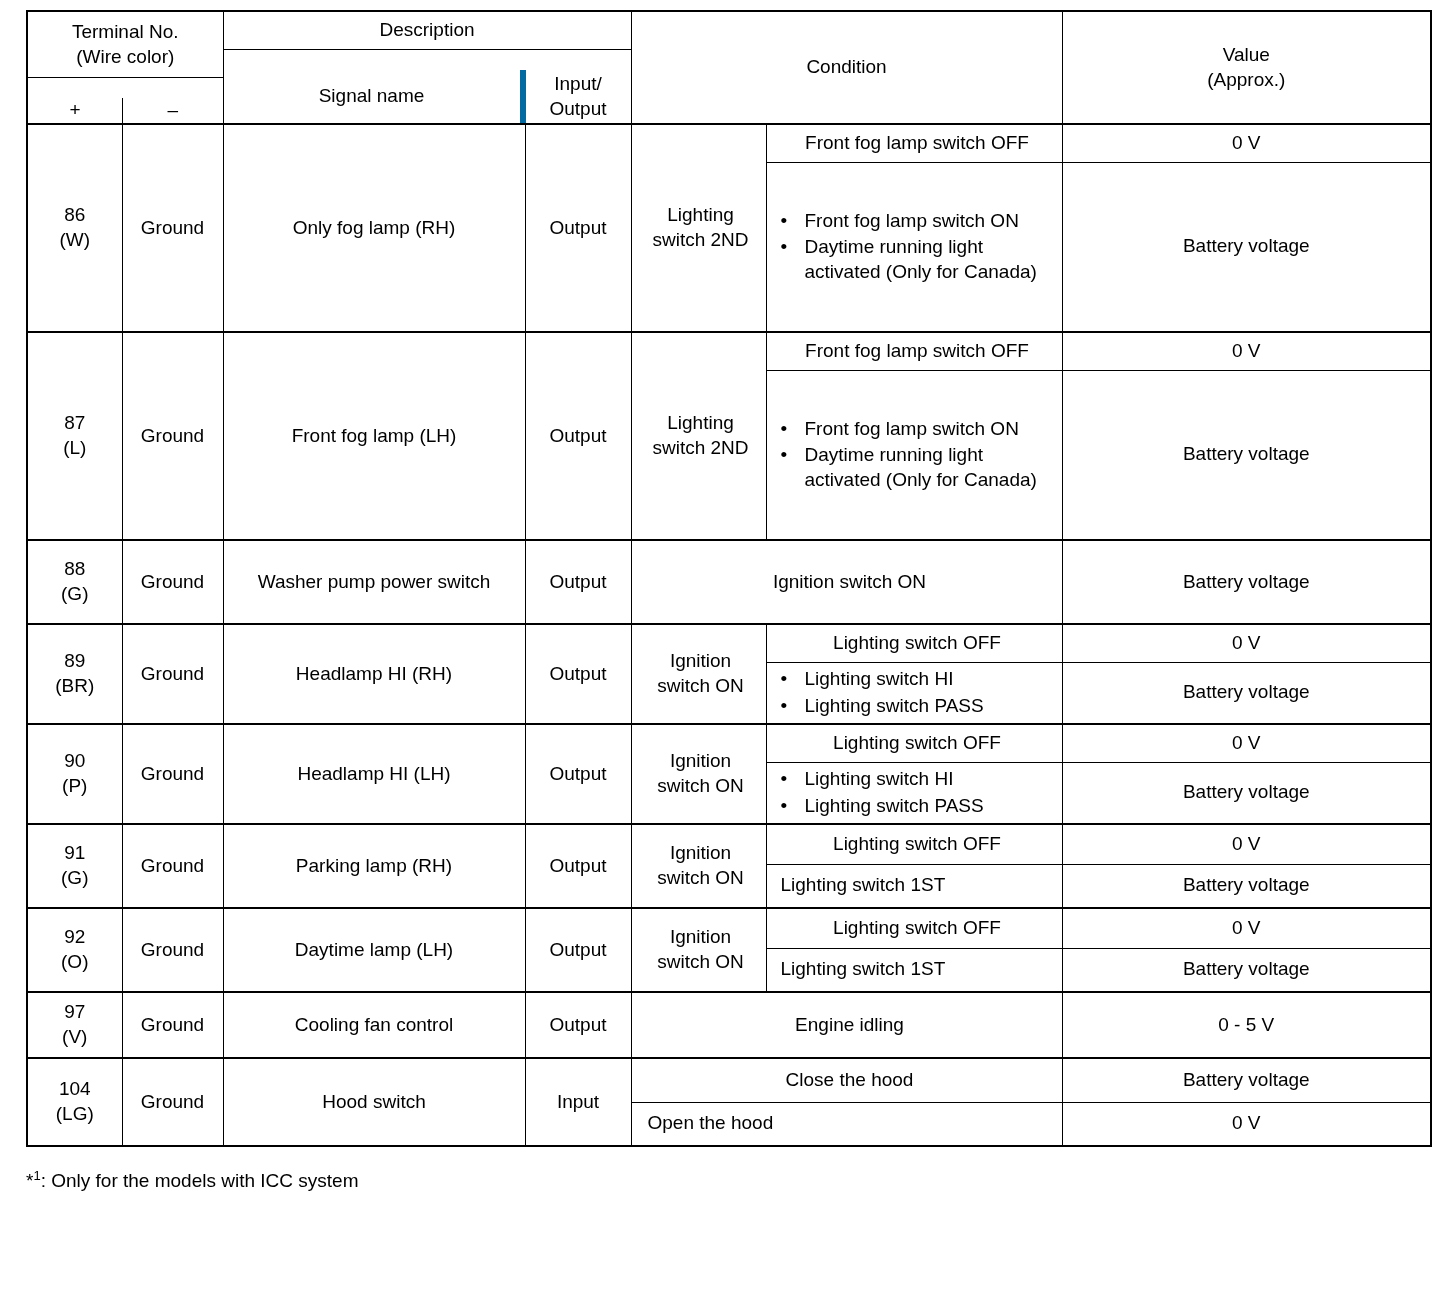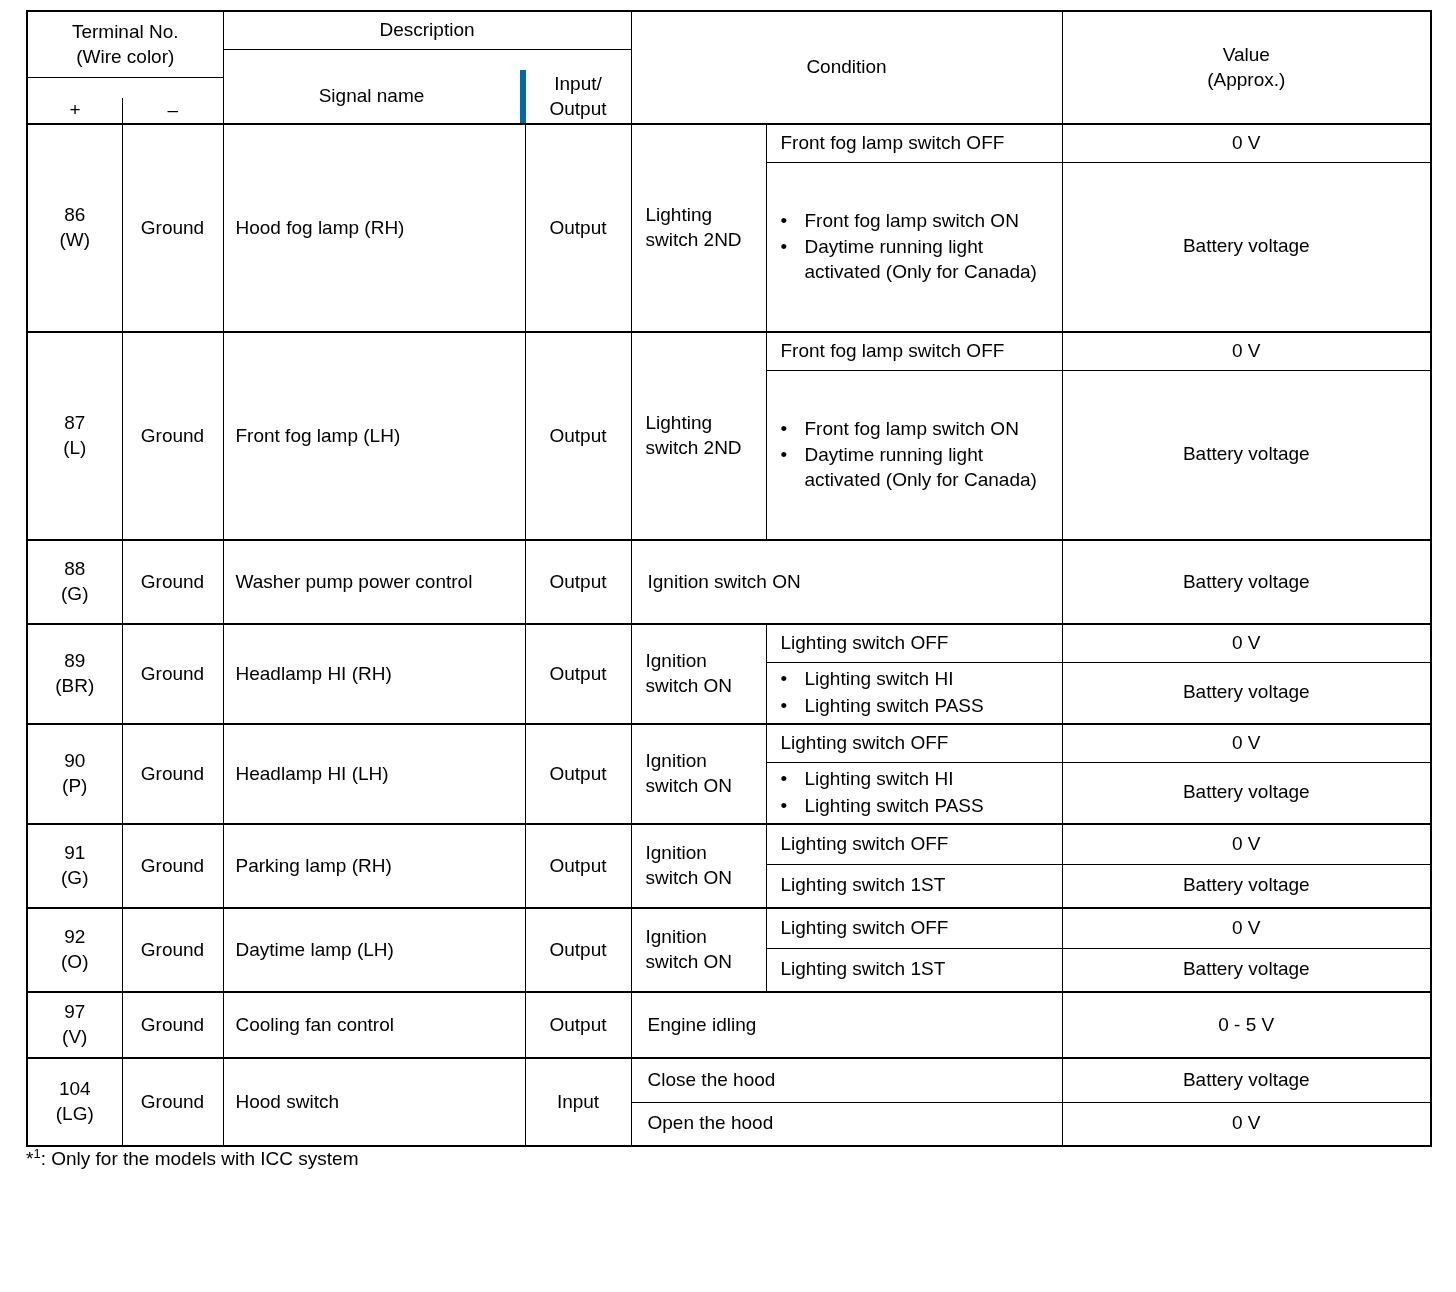--- a/index.html
+++ b/index.html
@@ -25,21 +25,21 @@
   }
   th, td {
     border: 1px solid #000;
     font-weight: normal;
     padding: 4px 12px;
     vertical-align: middle;
     overflow: hidden;
   }
   thead th { text-align: center; padding: 0; }
   
-  tr.grp > td { border-top: 2px solid #000; }
+  tr.grp > td { border-top: 2px solid #000; text-align: center; }
   thead tr > th { border-bottom: 2px solid #000; }
 
   .preline { white-space: pre-line; }
 
   
   .hd-stack { display: flex; flex-direction: column; height: 111px; gap: 20px; }
   .hd-top {
     display: flex; align-items: center; justify-content: center;
     border-bottom: 1px solid #000;
   }
@@ -61,21 +61,21 @@
   td.c-io    { text-align: center; padding: 4px 6px; }
   td.c-cond  { text-align: left; padding: 4px 10px 4px 14px; }
   td.c-sub   { text-align: left; padding: 4px 8px 4px 14px; }
   td.c-condfull { text-align: left; padding: 4px 10px 4px 16px; }
   td.c-val   { text-align: center; }
 
   .bullets { display: flex; flex-direction: column; gap: 2px; }
   .bullet-row { display: flex; align-items: flex-start; }
   .b-dot { flex: 0 0 24px; width: 24px; }
 
-  .footnotes { padding-left: 0; }
+  .footnotes { margin-top: 22px; padding-left: 0; }
   .fn { margin: 0 0 15px 0; }
   .fn sup { font-size: 13px; line-height: 1; }
 </style>
 </head>
 <body>
 
 <div class="page">
 
 <table class="term-table">
   <colgroup>
@@ -117,21 +117,21 @@
 (Approx.)</div>
       </th>
     </tr>
   </thead>
   <tbody>
 
     <tr class="grp" style="height:38px">
       <td rowspan="2" class="c-term preline">86
 (W)</td>
       <td rowspan="2" class="c-ground">Ground</td>
-      <td rowspan="2" class="c-signal">Hood fog lamp (RH)</td>
+      <td rowspan="2" class="c-signal">Only fog lamp (RH)</td>
       <td rowspan="2" class="c-io">Output</td>
       <td rowspan="2" class="c-cond">Lighting switch 2ND</td>
       <td class="c-sub">Front fog lamp switch OFF</td>
       <td class="c-val">0 V</td>
     </tr>
     <tr style="height:170px">
       <td class="c-sub">
         <div class="bullets">
           <div class="bullet-row">
             <span class="b-dot">•</span>
@@ -169,21 +169,21 @@
           </div>
         </div>
       </td>
       <td class="c-val">Battery voltage</td>
     </tr>
 
     <tr class="grp" style="height:84px">
       <td class="c-term preline">88
 (G)</td>
       <td class="c-ground">Ground</td>
-      <td class="c-signal">Washer pump power control</td>
+      <td class="c-signal">Washer pump power switch</td>
       <td class="c-io">Output</td>
       <td colspan="2" class="c-condfull">Ignition switch ON</td>
       <td class="c-val">Battery voltage</td>
     </tr>
 
     <tr class="grp" style="height:38px">
       <td rowspan="2" class="c-term preline">89
 (BR)</td>
       <td rowspan="2" class="c-ground">Ground</td>
       <td rowspan="2" class="c-signal">Headlamp HI (RH)</td>

